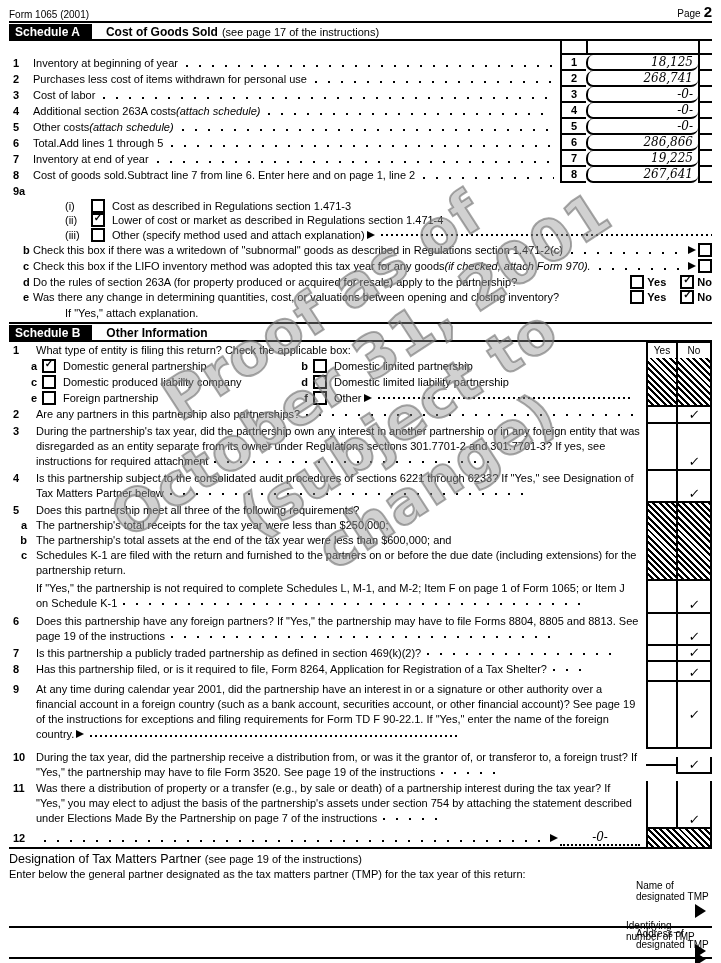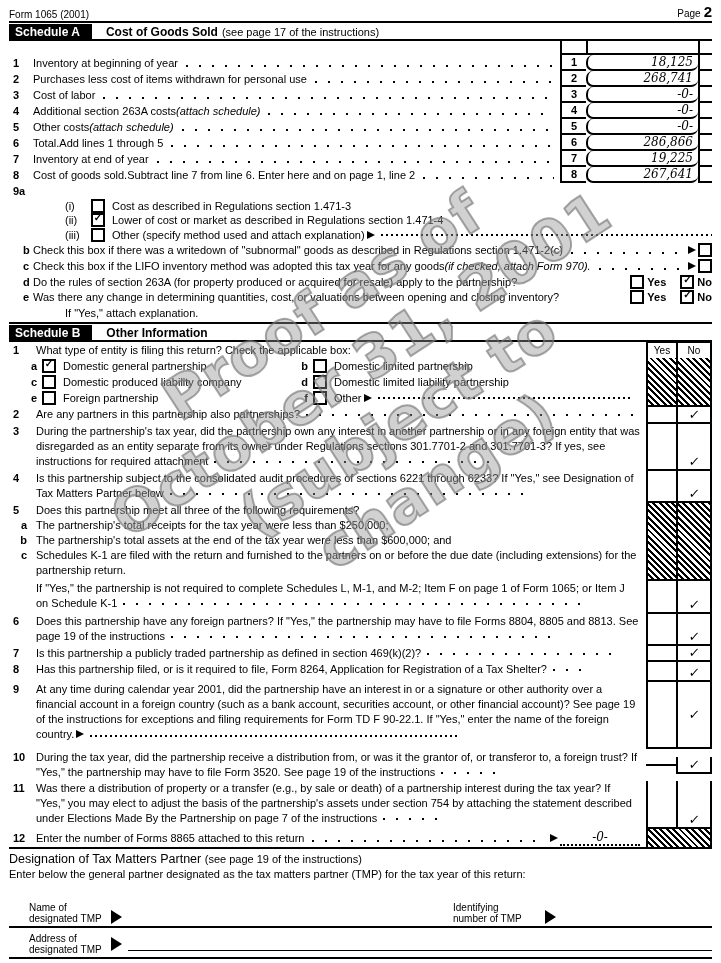--- a/index.html
+++ b/index.html
@@ -59,21 +59,21 @@
   .optrow{display:flex;height:16px;align-items:center;}
   .optrow .ltr{font-weight:bold;width:14px;text-align:right;margin-right:5px;flex:none;}
   .opt-l{display:flex;align-items:center;width:285px;flex:none;padding-left:14px;box-sizing:border-box;}
   .opt-r{display:flex;align-items:center;flex:1;}
   .cbgap{margin-right:7px;}
 
   
   .desig-title{font-size:12.5px;padding-top:3px;}
   .tmp-row{display:flex;align-items:flex-end;}
   .tmp-lbl{font-size:10px;line-height:11px;}
-  .rule-thick{border-bottom:2.5px solid #000;}
+  .rule-thick{border-bottom:2.5px solid #000;flex-direction:column;}
   .rule-med{flex:1;border-bottom:1.5px solid #000;margin-bottom:6px;}
   .footer{display:flex;justify-content:flex-end;align-items:flex-end;font-size:10px;padding-top:3px;}
   .footer .fnum{font-size:13px;font-weight:bold;margin:0 2px;}
 
   
   .wm{position:absolute;left:60px;top:255px;width:640px;z-index:3;transform:rotate(-33deg);transform-origin:center;text-align:center;pointer-events:none;
       font-family:"DejaVu Sans",sans-serif;font-weight:bold;font-size:58px;line-height:1.2;letter-spacing:1px;
       color:rgba(145,145,145,0.42);-webkit-text-stroke:2px rgba(120,120,120,0.65);}
 </style>
 </head>
@@ -454,21 +454,20 @@
       <div class="sb-yes"></div>
       <div class="sb-no">
           <span class="chk">✓</span>
         </div>
     </div>
 
     <div class="sb-row" style="height:18px;">
       <div class="sb-q" style="align-items:center;">
           <span class="sb-qnum">12</span>
           <div class="sb-qbody" style="display:flex;align-items:center;">
-            <span>Enter the number of Forms 8865 attached to this return</span>
             <span class="dots"></span>
             <span class="arr"></span>
             <span style="display:inline-block;text-align:center;font-family:'DejaVu Serif',serif;font-style:italic;font-size:12px;border-bottom:2px dotted #000;width:80px;line-height:13px;">-0-</span>
           </div>
         </div>
       <div class="mergecell hatch"></div>
     </div>
 
   </div>
 

